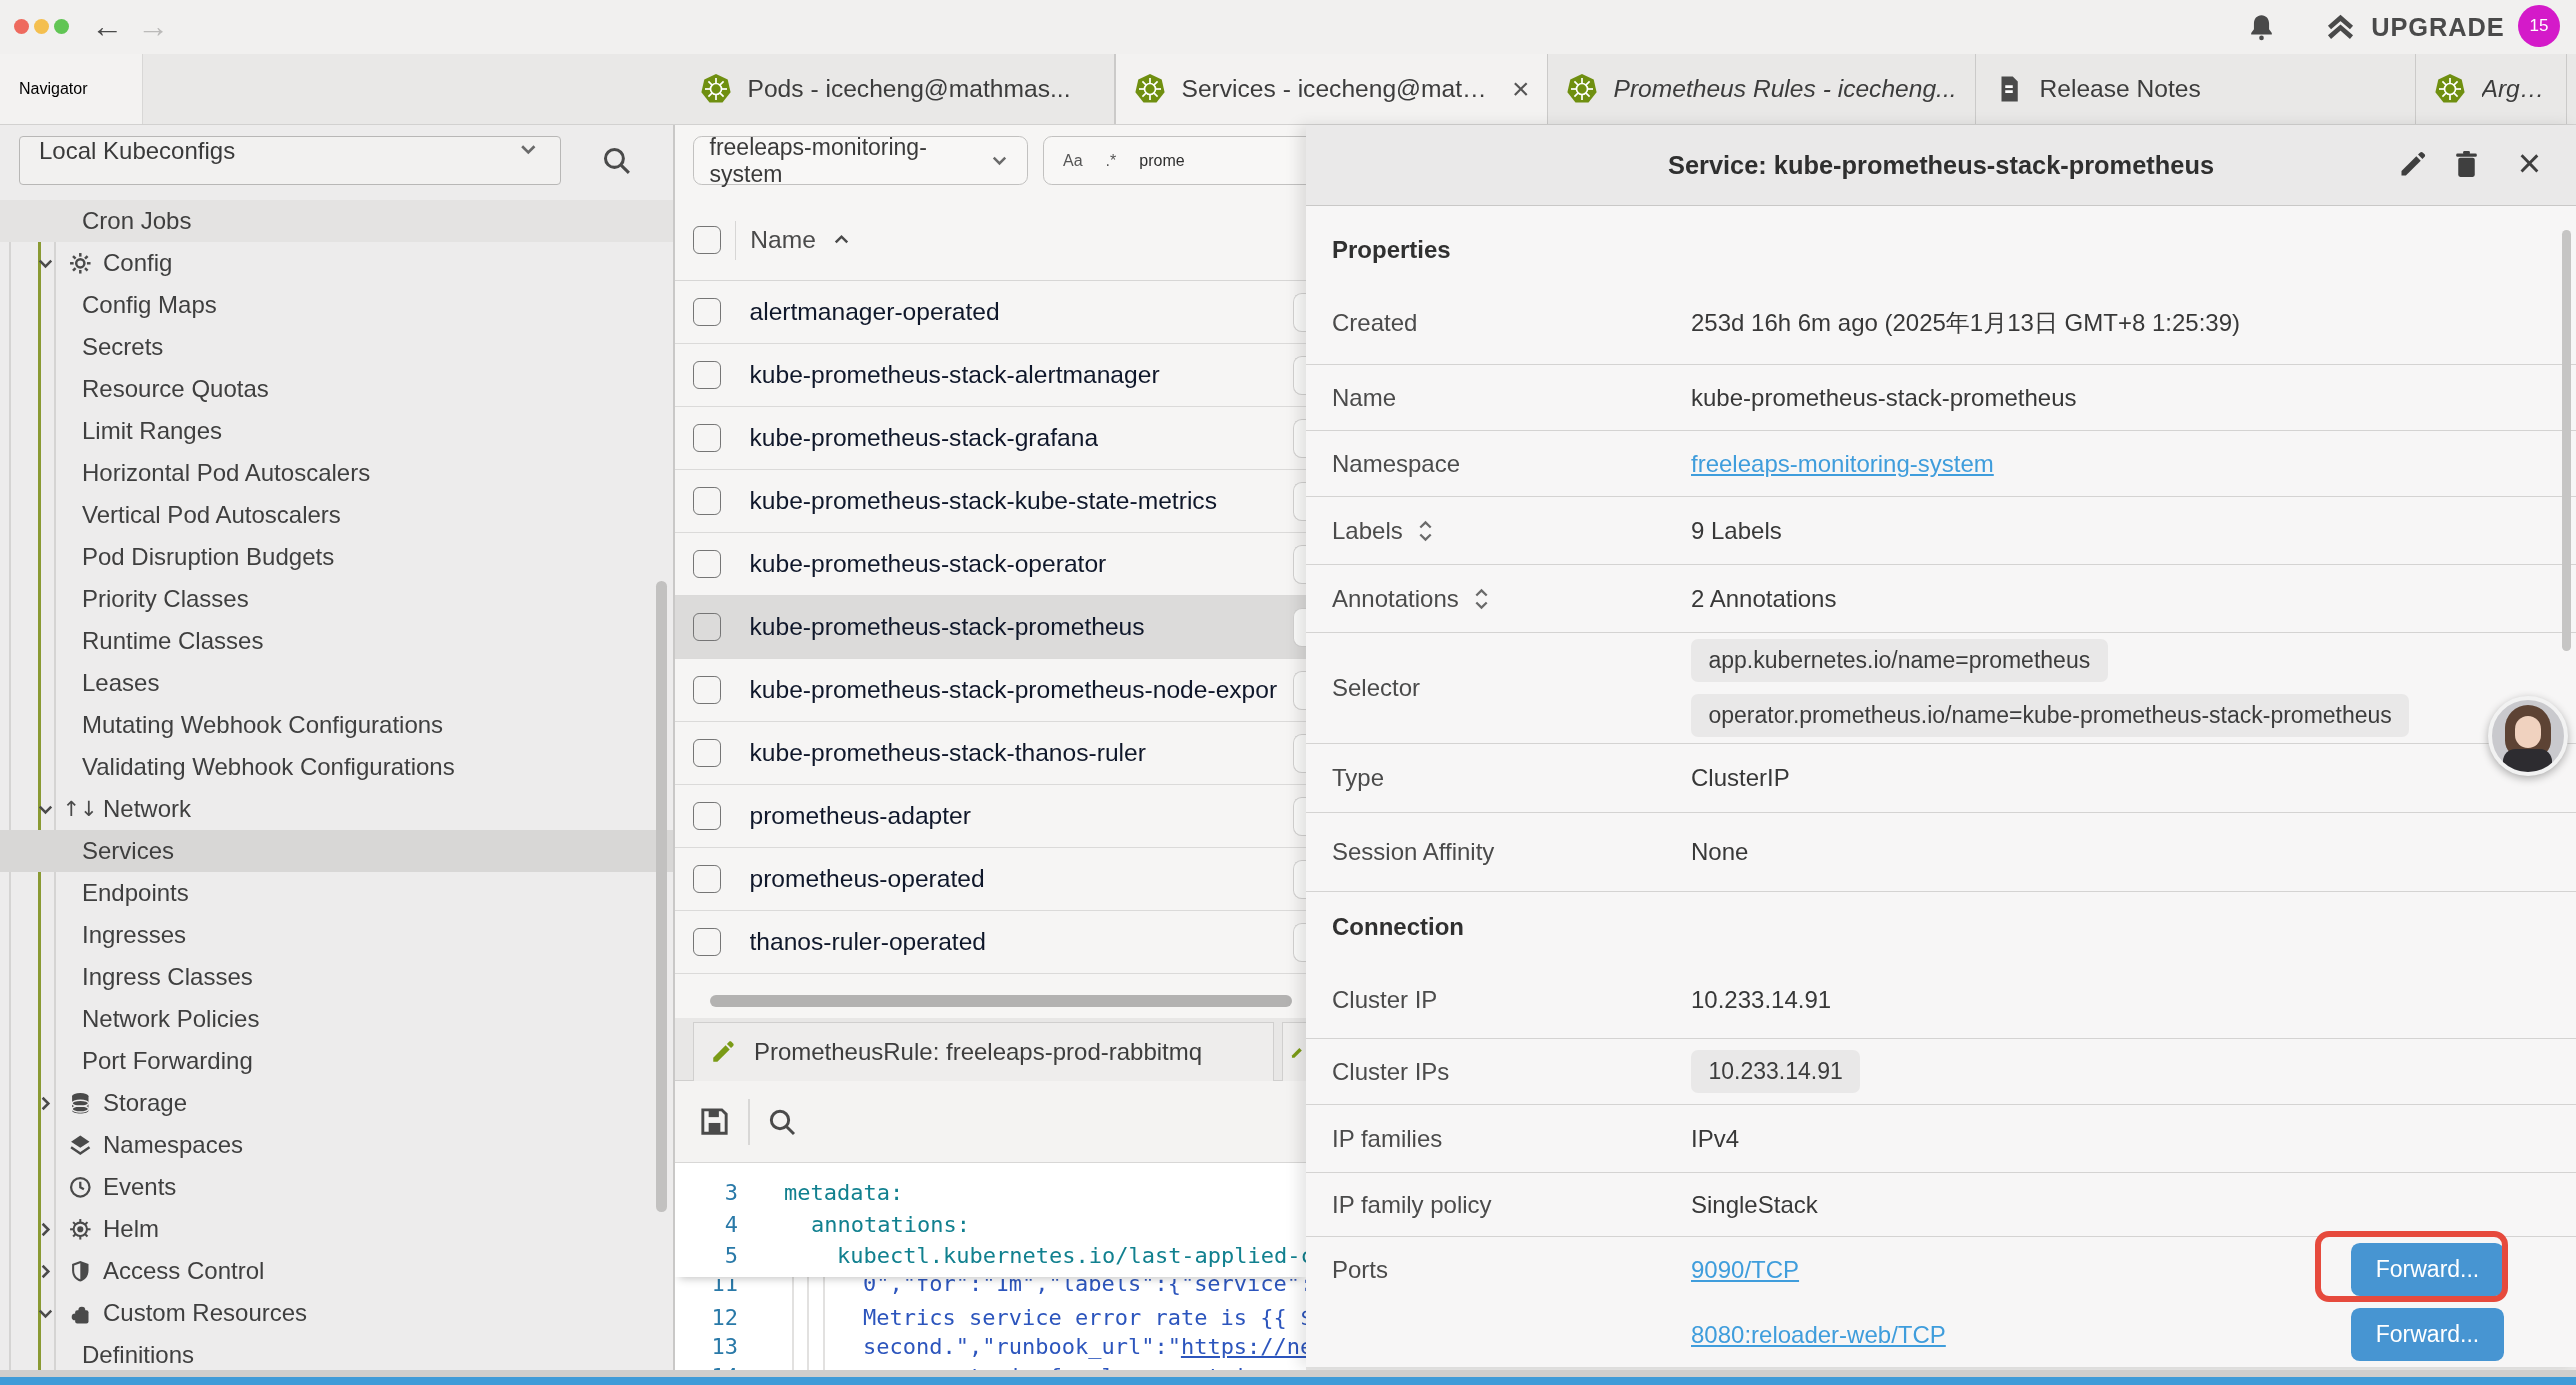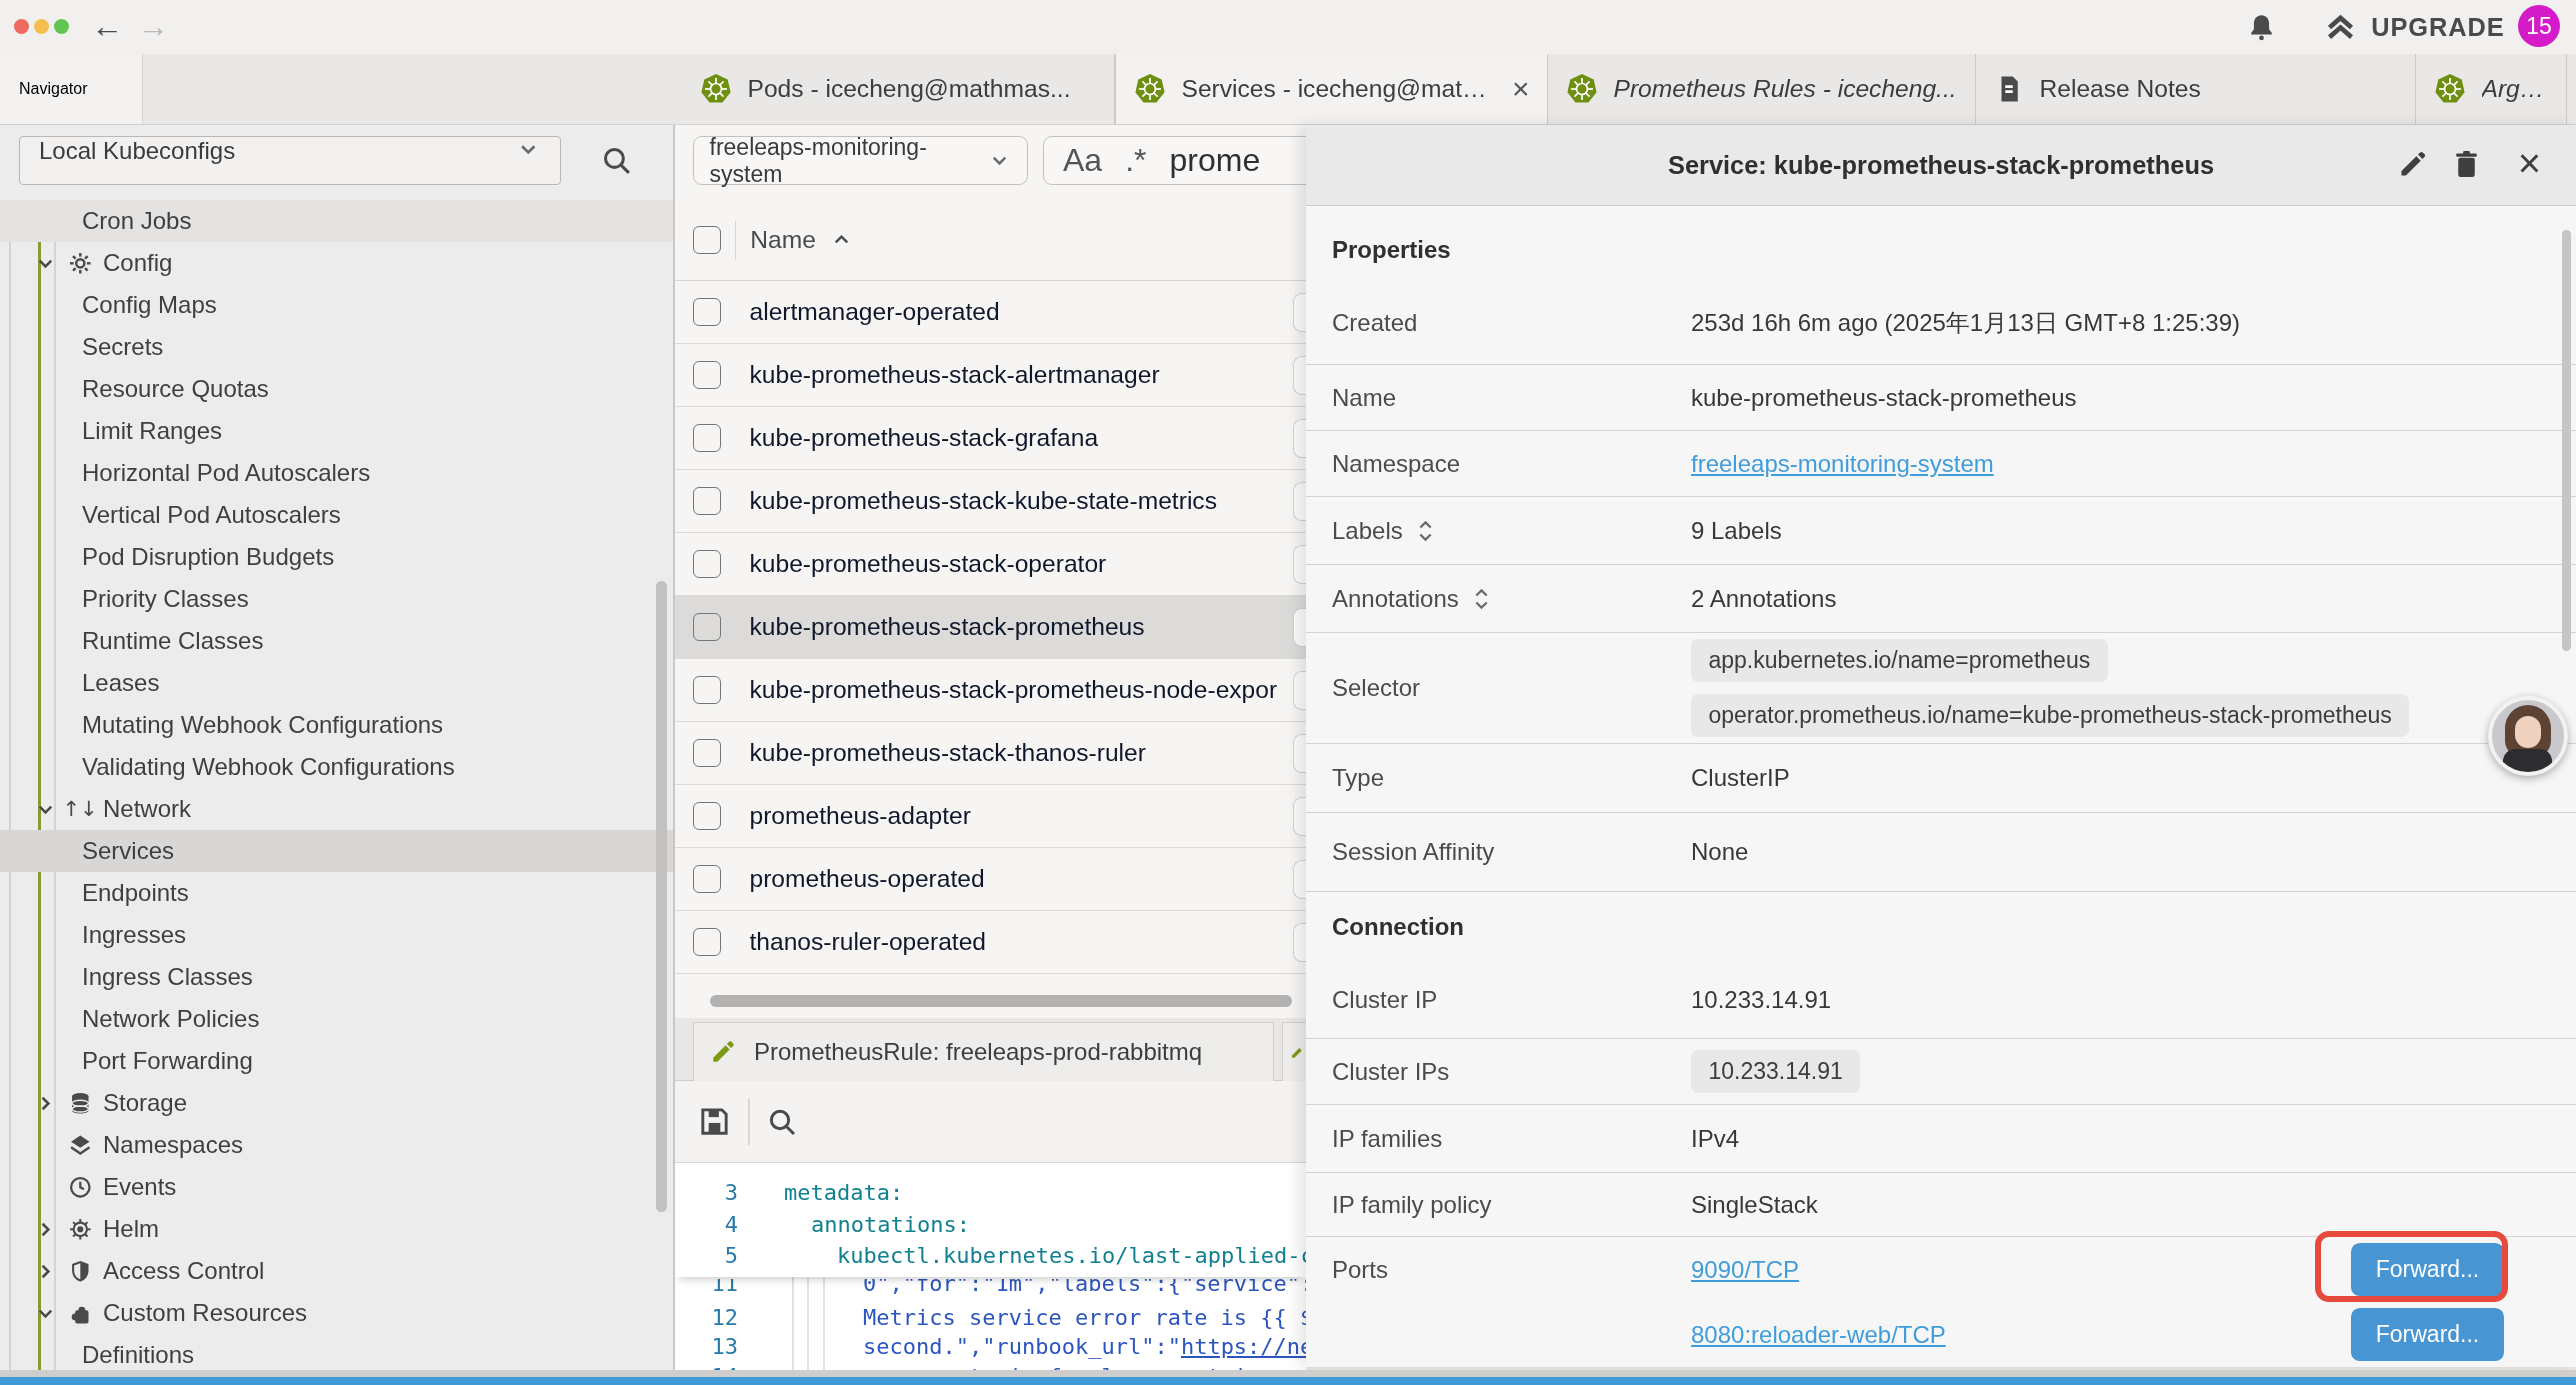--- a/index.html
+++ b/index.html
@@ -6,21 +6,21 @@
   #root{position:relative;width:2576px;height:1385px;background:#e9e8e7;
         font-family:"Liberation Sans",sans-serif;overflow:hidden;color:#3c3c3c;}
   
   .titlebar{position:absolute;left:0;top:0;width:100%;height:54px;background:#f1f0ef;border-bottom:1.8px solid #d7d6d5;}
   .tl{position:absolute;top:19px;width:15px;height:15px;border-radius:50%;}
   .navarrow{position:absolute;top:7px;font-size:32px;line-height:39px;}
   .tb-bell{position:absolute;left:2245px;top:11.4px;}
   .tb-upgrade{position:absolute;left:2322px;top:10.5px;display:flex;align-items:center;gap:12.3px;color:#4a4a4a;
               font-size:25.4px;font-weight:bold;letter-spacing:0.9px;}
   .tb-badge{position:absolute;left:2518px;top:5.3px;width:42px;height:42px;border-radius:50%;background:#d41ac9;
-            color:#fff;font-size:23px;display:flex;align-items:center;justify-content:center;}
+            color:#fff;font-size:17px;display:flex;align-items:center;justify-content:center;}
   
   .tabbar{position:absolute;left:0;top:54px;width:100%;height:70px;background:#e9e8e7;border-bottom:1.8px solid #d2d1d0;}
   .navtab{position:absolute;left:0;top:0;width:143px;height:100%;background:#f3f2f1;border-right:1.8px solid #d8d7d6;
           display:flex;align-items:center;padding-left:19px;font-size:16px;color:#000000;box-sizing:border-box;}
   .tabstrip{position:absolute;left:682px;top:0;height:100%;display:flex;}
   .tab{display:flex;align-items:center;gap:16px;padding:0 17.5px;box-sizing:border-box;border-right:1.8px solid #cbcac9;
        font-size:24.6px;color:#3c3c3c;background:#e9e8e7;overflow:hidden;white-space:nowrap;}
   .tab.active{background:#f3f2f1;border-left:1.8px solid #cbcac9;}
   .tab .lbl{overflow:hidden;text-overflow:ellipsis;}
   .tab .closex{margin-left:auto;font-size:30px;color:#555;padding-left:8.8px;}
@@ -42,21 +42,21 @@
   .tree-row .iconbox{position:absolute;left:65px;width:30px;display:flex;justify-content:center;color:#4a4a4a;font-size:22px;}
   .tree-row .glabel{margin-left:103px;}
   .tree-row .llabel{margin-left:82px;}
   .side-scroll{position:absolute;left:656px;top:456px;width:10.5px;height:631px;background:#c2c1c0;border-radius:5.3px;}
   
   .listpanel{position:absolute;left:675px;top:125px;width:631px;height:1253px;background:#f6f5f4;}
   .nsselect{position:absolute;left:17.5px;top:11.4px;width:335px;height:49px;border:1.8px solid #c2c1c0;border-radius:8.8px;
             display:flex;align-items:center;padding:0 16px;box-sizing:border-box;font-size:23px;color:#3a3a3a;background:#f8f7f6;}
   .nsselect .chev{margin-left:auto;}
   .filterbox{position:absolute;left:368px;top:11.4px;width:289px;height:49px;border:1.8px solid #c2c1c0;border-radius:8.8px 0 0 8.8px;
-             display:flex;align-items:center;gap:23px;padding:0 19px;box-sizing:border-box;font-size:32px;background:#f8f7f6;}
+             display:flex;align-items:center;gap:23px;padding:0 19px;box-sizing:border-box;font-size:16px;background:#f8f7f6;}
   .filterbox .tok{color:#555;}
   .filterbox .q{color:#2f2f2f;}
   .listheader{position:absolute;left:0;top:75px;width:100%;height:81px;border-bottom:1.8px solid #d7d6d5;
               display:flex;align-items:center;font-size:24.6px;color:#4a4a4a;box-sizing:border-box;}
   .cbx{width:26px;height:26px;border:1.8px solid #757575;border-radius:6.1px;background:transparent;flex:none;}
   .hdiv{width:1.8px;height:39px;background:#d7d6d5;margin:0 0 0 14px;}
   .srows{position:absolute;left:0;top:156px;width:100%;}
   .srow{position:relative;height:63px;display:flex;align-items:center;border-bottom:1.8px solid #dbdad9;
         font-size:24.6px;color:#0f172a;box-sizing:border-box;}
   .srow.selected{background:#dcdbda;}

